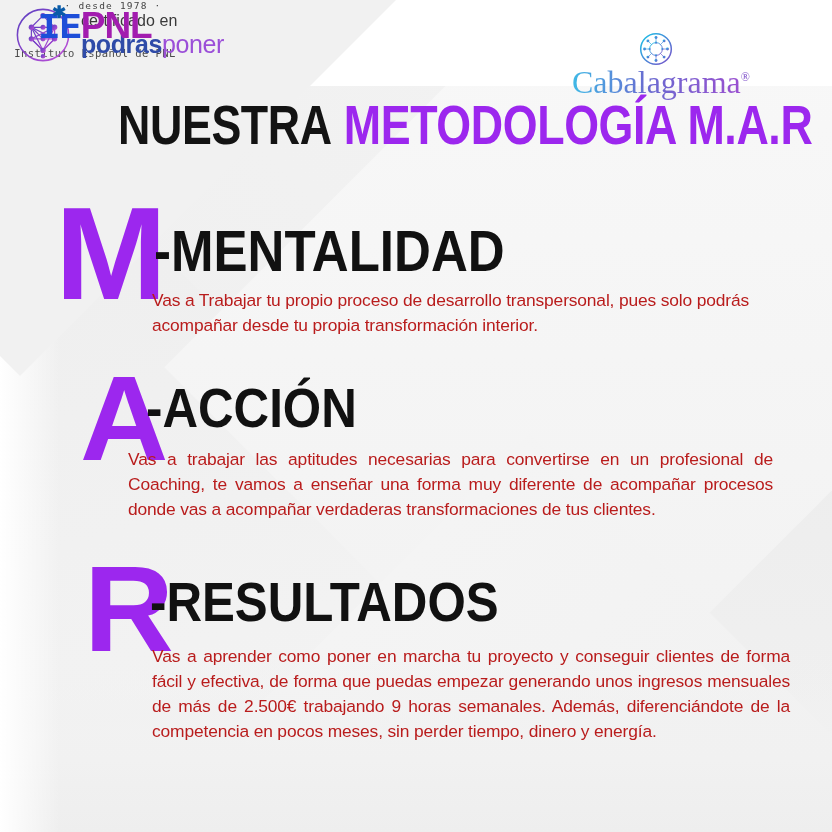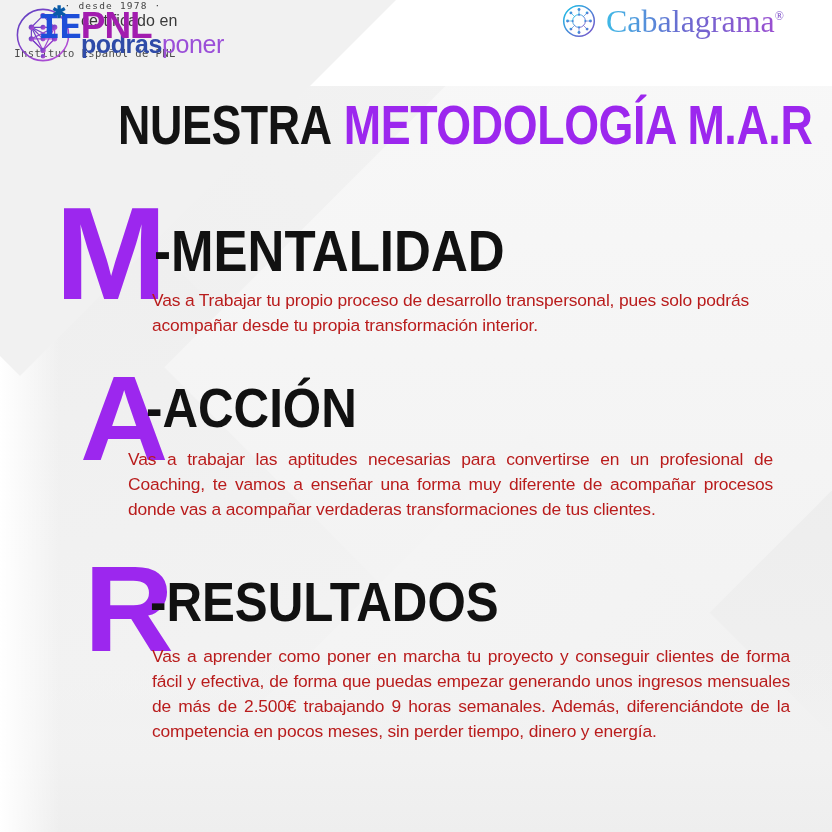--- a/index.html
+++ b/index.html
@@ -108,21 +108,21 @@
   .pnl-pnl { color:#a21caf; }
   .pnl-star {
     position:absolute; left:52px; top:-4px; color:#0a5ba8; font-size:17px; line-height:1;
   }
   .pnl-sub {
     font-size:10.5px; color:#4a4a4a; letter-spacing:.4px; margin-top:1px;
     font-family:"DejaVu Sans Mono", monospace;
   }
 
   
-  .logo-cg { left:562px; top:4px; }
+  .logo-cg { left:562px; top:32px;flex-direction:column; }
   .cg-mark { width:34px; height:34px; flex:0 0 34px; }
   .cg-text {
     margin-left:10px; font-family:"Liberation Serif", serif;
     font-size:32px; line-height:1; white-space:nowrap;
   }
   .cg-reg { font-size:12px; vertical-align:super; color:#7d4ec9; }
 
   
   .title {
     position:absolute; left:118px; top:96px;

